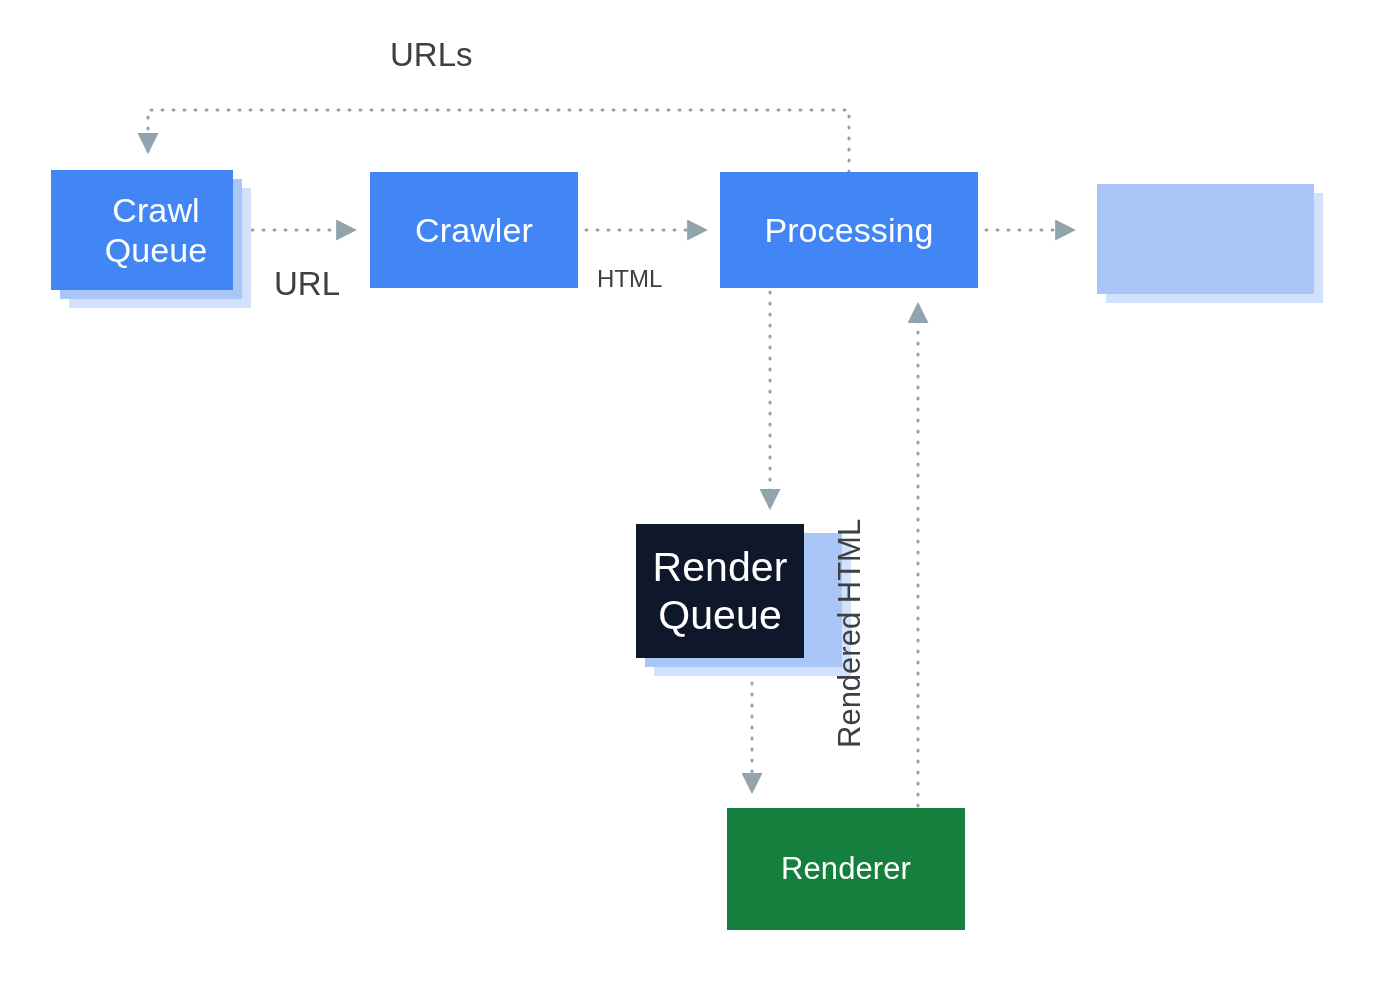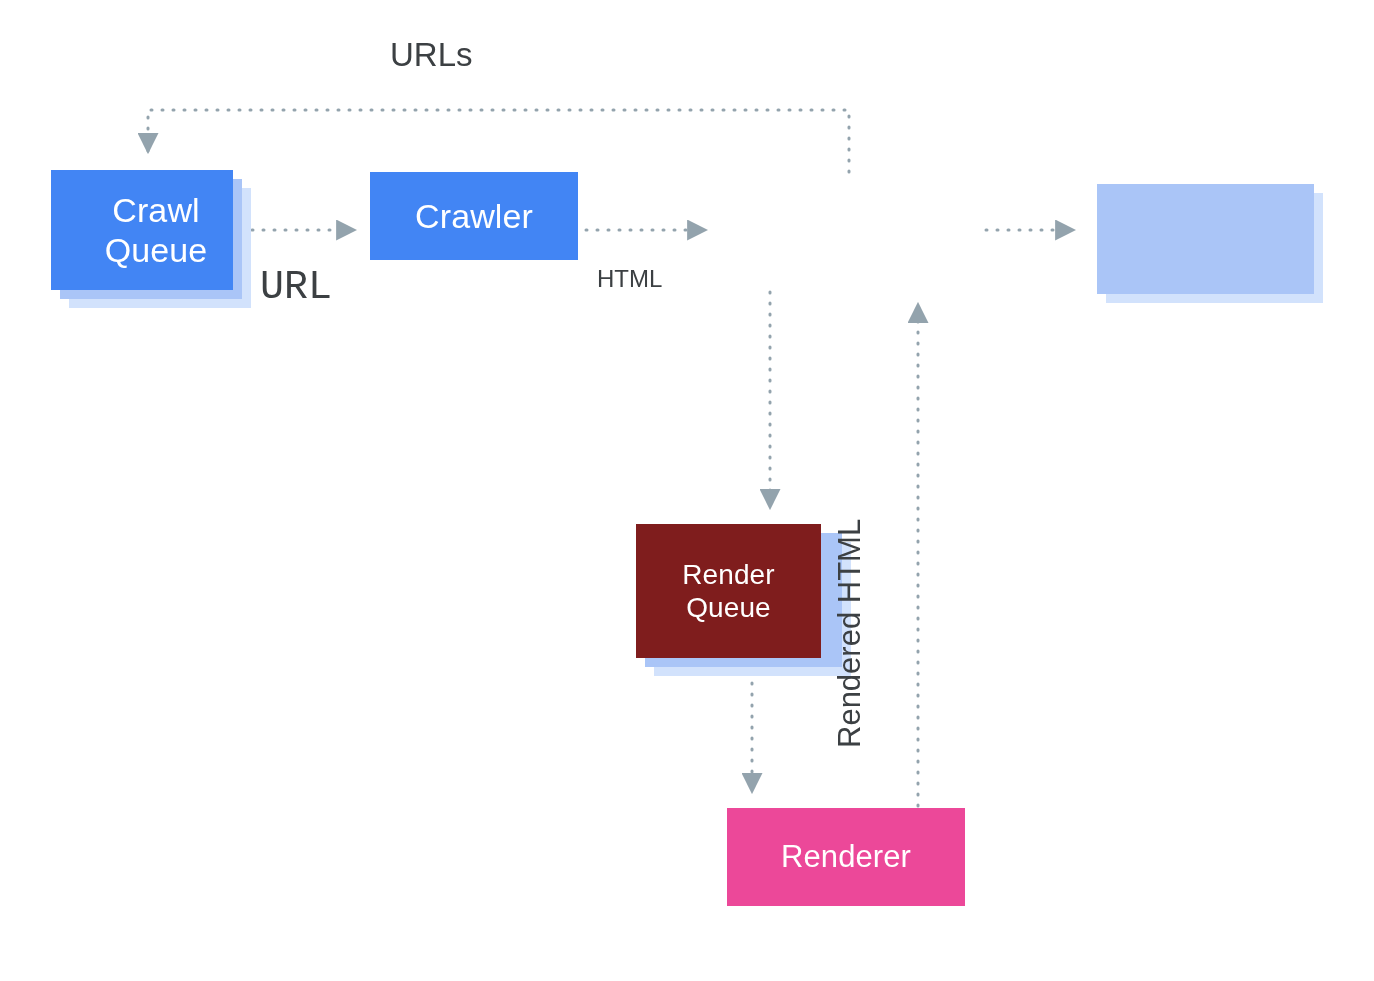--- a/index.html
+++ b/index.html
@@ -117,36 +117,39 @@
   <div class="stack-plate p2" style="left:1106px; top:193px; width:217px; height:110px; background:#d2e2fc;"></div>
 
   <div class="stack-plate p1" style="left:645px; top:533px; width:197px; height:134px; background:#aac5f7;"></div>
   <div class="stack-plate p2" style="left:654px; top:542px; width:197px; height:134px; background:#d2e2fc;"></div>
 
   <div class="node" style="left:51px; top:170px; width:182px; height:120px; background:#4285f4; font-size:34px;padding-left:28px;">
     <span class="node-label">Crawl
 Queue</span>
   </div>
 
-  <div class="node" style="left:370px; top:172px; width:208px; height:88px; background:#4285f4; font-size:34px;">
+  <div class="node" style="left:370px; top:172px; width:208px; height:116px; background:#4285f4; font-size:34px;">
     <span class="node-label">Crawler</span>
   </div>
 
+  <div class="node" style="left:720px; top:172px; width:258px; height:116px; background:#4285f4; font-size:34px;">
+    <span class="node-label">Processing</span>
+  </div>
 
 
-  <div class="node" style="left:636px; top:524px; width:185px; height:134px; background:#7f1d1d; font-size:28px;">
+  <div class="node" style="left:636px; top:524px; width:168px; height:134px; background:#0f172a; font-size:41px;">
     <span class="node-label">Render
 Queue</span>
   </div>
 
-  <div class="node" style="left:727px; top:808px; width:238px; height:98px; background:#ec4899; font-size:31px;">
+  <div class="node" style="left:727px; top:808px; width:238px; height:122px; background:#15803d; font-size:31px;">
     <span class="node-label">Renderer</span>
   </div>
 
   <div class="edge-label" style="left:390px; top:36px; font-size:33px;">URLs</div>
 
-  <div class="edge-label" style="left:260px; top:265px; font-size:40px;font-family:Liberation Mono, monospace;">URL</div>
+  <div class="edge-label" style="left:274px; top:265px; font-size:33px;">URL</div>
 
   <div class="edge-label" style="left:597px; top:265px; font-size:24px;text-align:center;">HTML</div>
 
   <div class="edge-label vertical" style="left:868px; top:712px; font-size:31px;">Rendered HTML</div>
 
 </div>
 
 </body></html>

